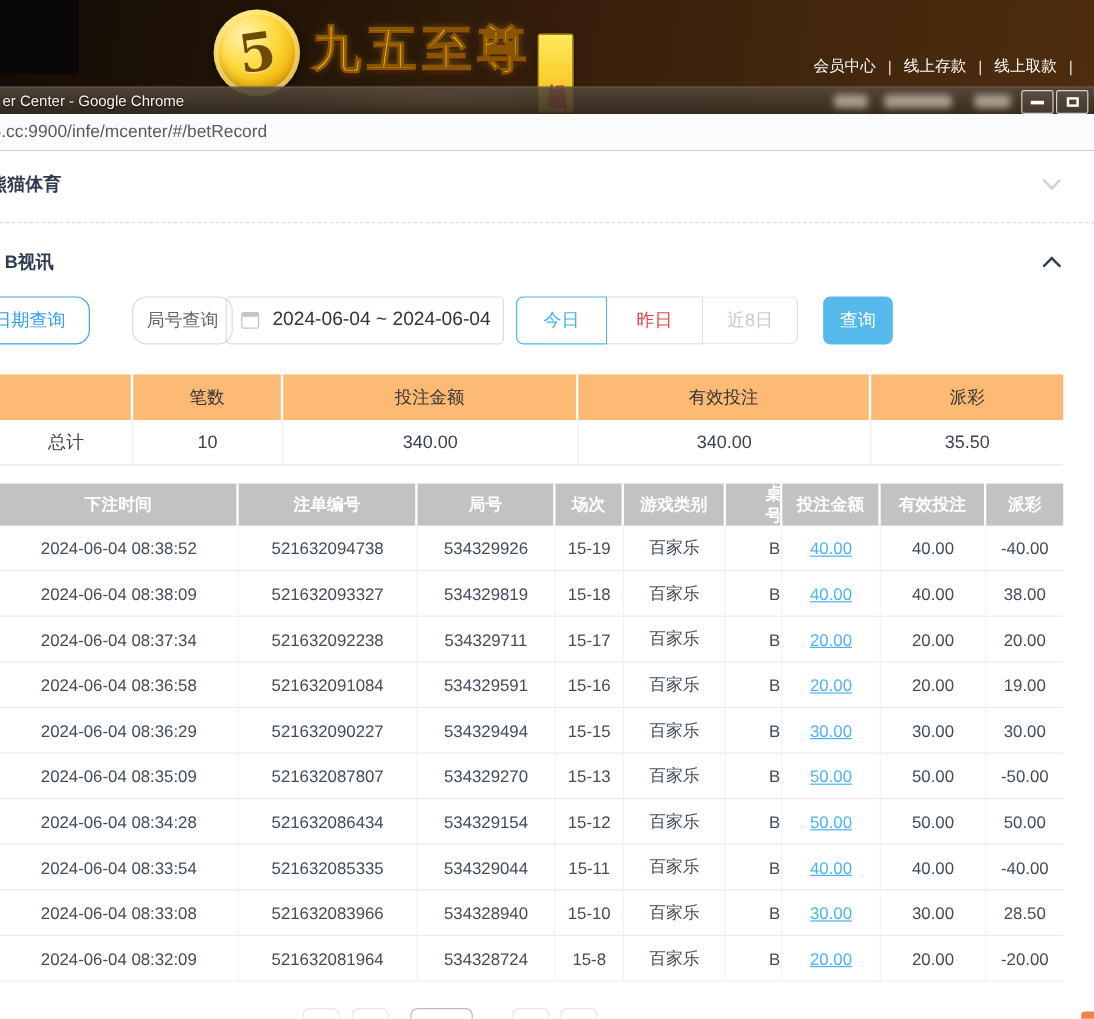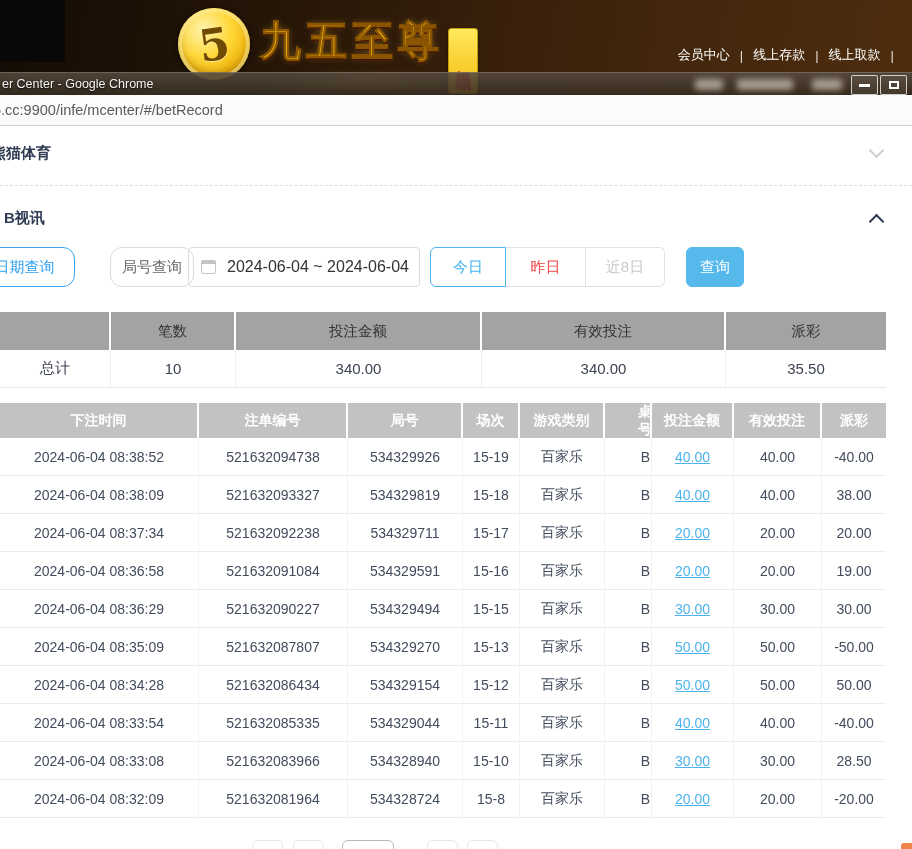--- a/index.html
+++ b/index.html
@@ -80,21 +80,21 @@
     display:flex; align-items:center; justify-content:center; cursor:pointer; }
   .seg-today { left:430px; width:76px; border:1px solid #4cb6ef; color:#3fb0ef; border-radius:6px 0 0 6px; }
   .seg-yday  { left:506px; width:80px; border:1px solid #e2e2e2; border-left:none; color:#ef4444; }
   .seg-8day  { left:586px; width:79px; border:1px solid #e2e2e2; border-left:none; color:#c9c9c9; border-radius:0 6px 6px 0; }
   .btn-search { left:686px; width:58px; background:#55b9eb; border:1px solid #55b9eb;
     color:#fff; border-radius:6px; }
 
   
   .summary { position:absolute; left:0; top:186px; width:886px; }
   .s-head { display:flex; height:38px; }
-  .s-head .scell { background:#a3a3a3; color:#333; font-size:14.5px;
+  .s-head .scell { background:#fdba74; color:#333; font-size:14.5px;
     display:flex; align-items:center; justify-content:center; border-right:2px solid #fff; }
   .s-head .scell:last-child { border-right:none; }
   .s-body { display:flex; height:38px; border-bottom:1px solid #e6e6e6; }
   .s-body .scell { color:#3c4250; font-size:15px; display:flex; align-items:center; justify-content:center;
     border-right:1px solid #efefef; }
   .s-body .scell:last-child { border-right:none; }
   .sc0{width:111px;} .sc1{width:125px;} .sc2{width:246px;} .sc3{width:244px;} .sc4{width:160px;}
 
   
   .bet-table { position:absolute; left:0; top:277px; width:886px; }

